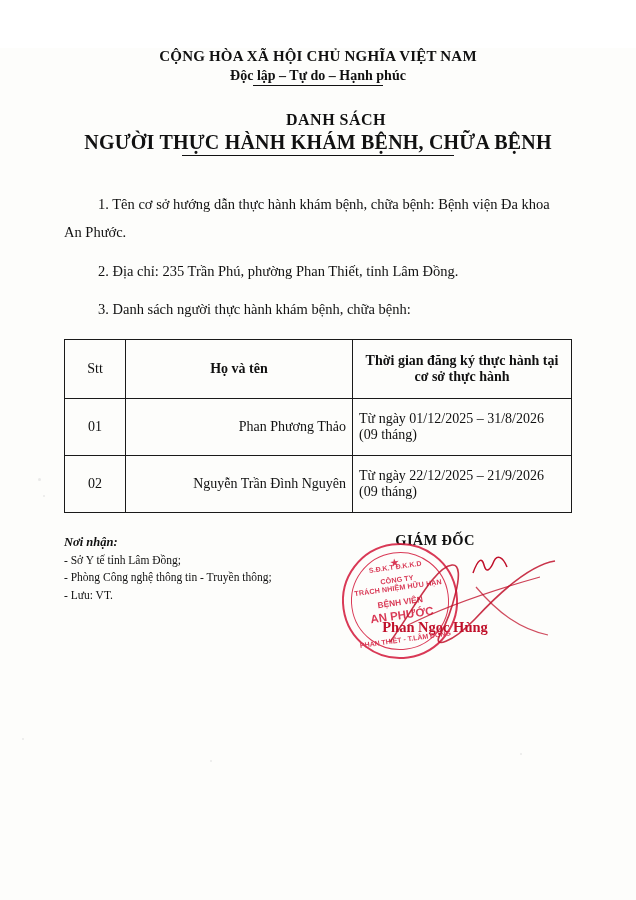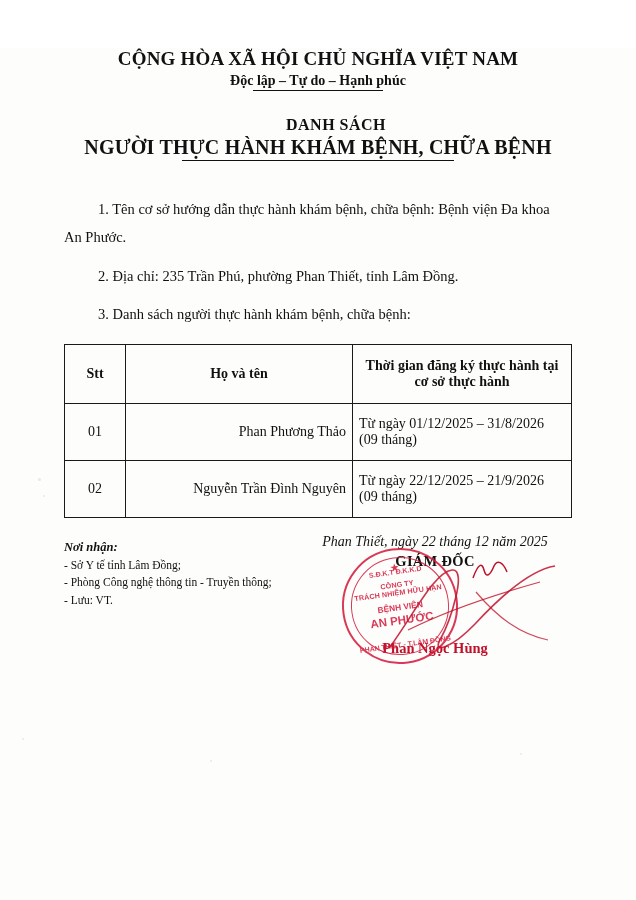--- a/index.html
+++ b/index.html
@@ -27,21 +27,21 @@
     background: #d8d8d8;
     border-radius: 50%;
     opacity: .55;
   }
 
   .header {
     text-align: center;
     margin-top: 48px;
   }
   .nation {
-    font-size: 19px;
+    font-size: 15px;
     font-weight: bold;
     letter-spacing: .2px;
   }
   .motto {
     font-size: 14px;
     font-weight: bold;
     margin-top: 3px;
     display: inline-block;
     position: relative;
   }
@@ -93,21 +93,21 @@
     border-collapse: collapse;
     width: 100%;
     table-layout: fixed;
   }
   table.listing th, table.listing td {
     border: 1px solid #1a1a1a;
     font-size: 14px;
     padding: 6px 6px;
     vertical-align: middle;
   }
-  th.c-stt { width: 48px; font-weight: bold; }
+  th.c-stt { width: 48px; font-weight: normal; }
   th.c-name { width: 214px; text-align: center; font-weight: bold; }
   th.c-time { text-align: center; font-weight: bold; }
   td.c-stt { text-align: center; height: 44px; }
   td.c-name { text-align: right; padding-left: 10px; }
   td.c-time { text-align: left; }
   thead th { height: 46px; }
 
   .footer {
     margin: 22px 64px 0 64px;
     position: relative;
@@ -275,21 +275,20 @@
   <div class="footer">
 
     <div class="recipients">
       <div class="recip-title">Nơi nhận:</div>
       <div class="recip-item">- Sở Y tế tỉnh Lâm Đồng;</div>
       <div class="recip-item">- Phòng Công nghệ thông tin - Truyền thông;</div>
       <div class="recip-item">- Lưu: VT.</div>
     </div>
 
     <div class="signblock">
-      <div class="place-date">Phan Thiết, ngày 22 tháng 12 năm 2025</div>
       <div class="role">GIÁM ĐỐC</div>
 
       <div class="seal">
         <div class="star">★</div>
         <div class="arc-top">S.Đ.K.T Đ.K.K.D</div>
         <div class="l1">CÔNG TY</div>
         <div class="l1" style="top:38px;">TRÁCH NHIỆM HỮU HẠN</div>
         <div class="l2" style="top:52px;">BỆNH VIỆN</div>
         <div class="l3" style="top:64px;">AN PHƯỚC</div>
         <div class="arc-bottom">PHAN THIẾT - T.LÂM ĐỒNG</div>

